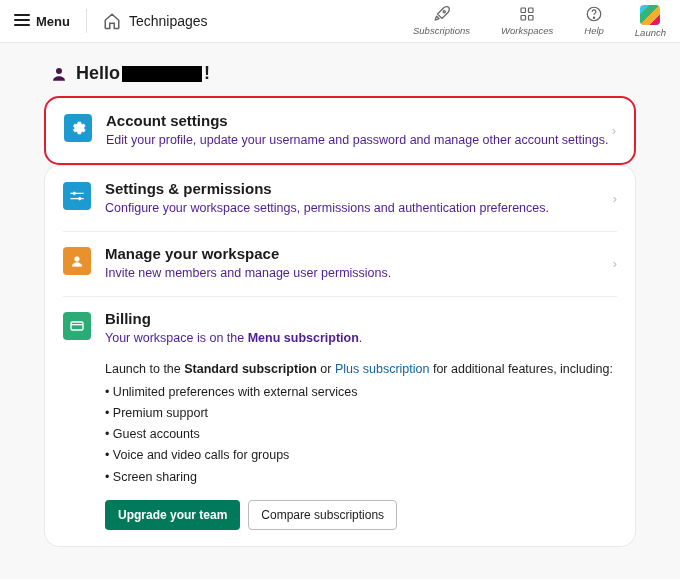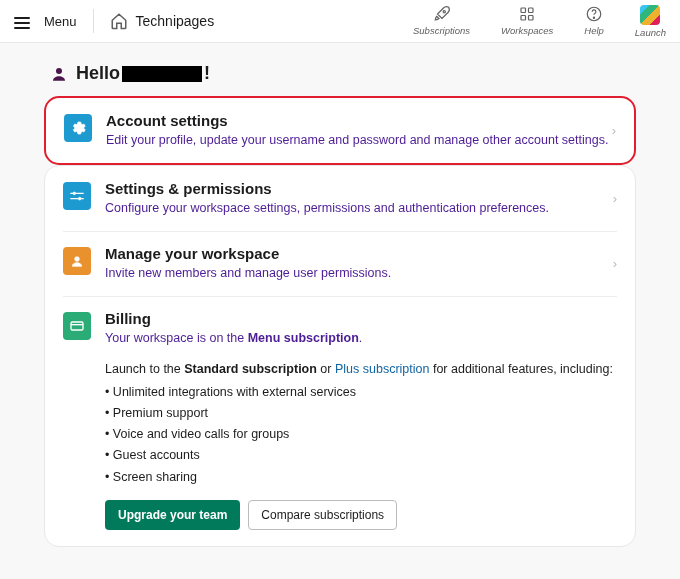--- a/index.html
+++ b/index.html
@@ -14,21 +14,21 @@
   .topbar {
     background: #fff;
     border-bottom: 1px solid #e8e8e8;
     height: 43px;
     display: flex;
     align-items: center;
     padding: 0 14px;
     justify-content: space-between;
   }
   .topbar-left { display: flex; align-items: center; }
-  .menu-btn { display: flex; align-items: flex-end; gap: 14px; cursor: pointer; }
+  .menu-btn { display: flex; align-items: flex-start; gap: 6px; cursor: pointer; font-weight: bold; }
   .menu-btn .bars { width: 16px; height: 12px; display: flex; flex-direction: column; justify-content: space-between; }
   .menu-btn .bars span { height: 2px; background: #1d1c1d; border-radius: 1px; }
   .menu-btn .label { font-size: 13px; }
   .vdiv { width: 1px; height: 24px; background: #e0e0e0; margin: 0 16px; }
   .home { display: flex; align-items: center; gap: 8px; cursor: pointer; }
   .home svg { width: 18px; height: 18px; stroke: #616061; }
   .home .label { font-size: 14px; color: #1d1c1d; }
   .topbar-right { display: flex; align-items: flex-start; gap: 31px; font-style: italic; }
   .nav-item { display: flex; flex-direction: column; align-items: center; gap: 2px; cursor: pointer; }
   .nav-item svg { width: 18px; height: 18px; stroke: #616061; fill: none; }
@@ -199,24 +199,24 @@
         <div class="desc sub-desc">
           <span>Your workspace is on the </span><b>Menu subscription</b><span>.</span>
         </div>
       </div>
     </div>
     <div class="billing-extra">
       <div class="line">
         <span>Launch to the </span><b>Standard subscription</b><span> or </span><a href="#">Plus subscription</a><span> for additional features, including:</span>
       </div>
       <ul>
-        <li>Unlimited integrations with external services</li>
+        <li>Unlimited preferences with external services</li>
         <li>Premium support</li>
+        <li>Guest accounts</li>
         <li>Voice and video calls for groups</li>
-        <li>Guest accounts</li>
         <li>Screen sharing</li>
       </ul>
       <div class="btns">
         <button class="btn primary">Upgrade your team</button>
         <button class="btn secondary">Compare subscriptions</button>
       </div>
     </div>
 
   </div>
 

